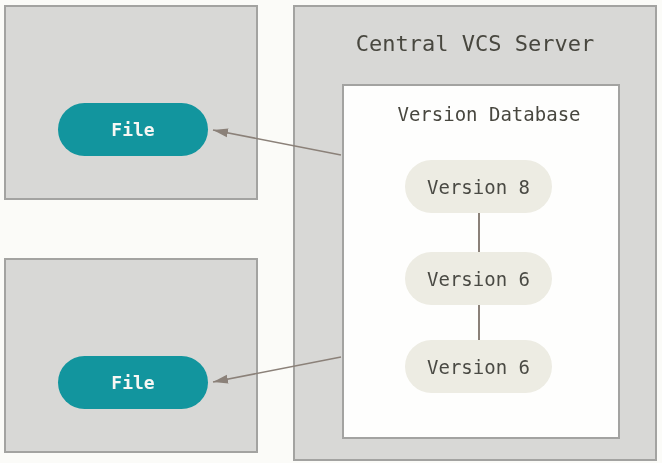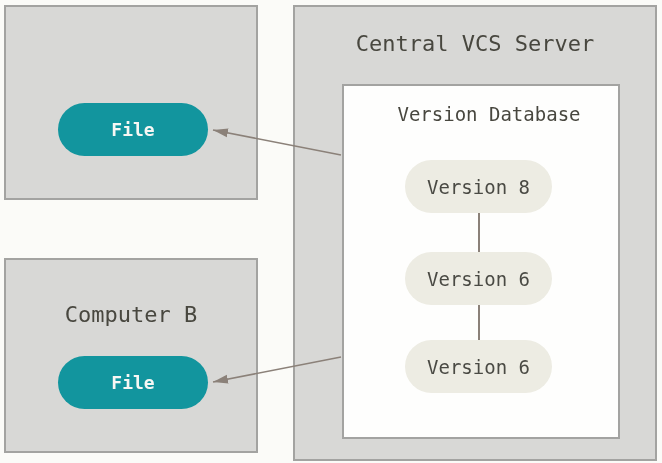--- a/index.html
+++ b/index.html
@@ -116,21 +116,20 @@
 
 <div class="canvas">
 
   <div class="gray-box computer-box" style="top:5px;">
     <div class="pill file-pill">
       <span>File</span>
     </div>
   </div>
 
   <div class="gray-box computer-box" style="top:258px;">
-    <div class="box-title">Computer B</div>
     <div class="pill file-pill">
       <span>File</span>
     </div>
   </div>
 
   <div class="gray-box server-box">
     <div class="box-title">Central VCS Server</div>
 
     <div class="db-box">
       <div class="db-title">Version Database</div>

